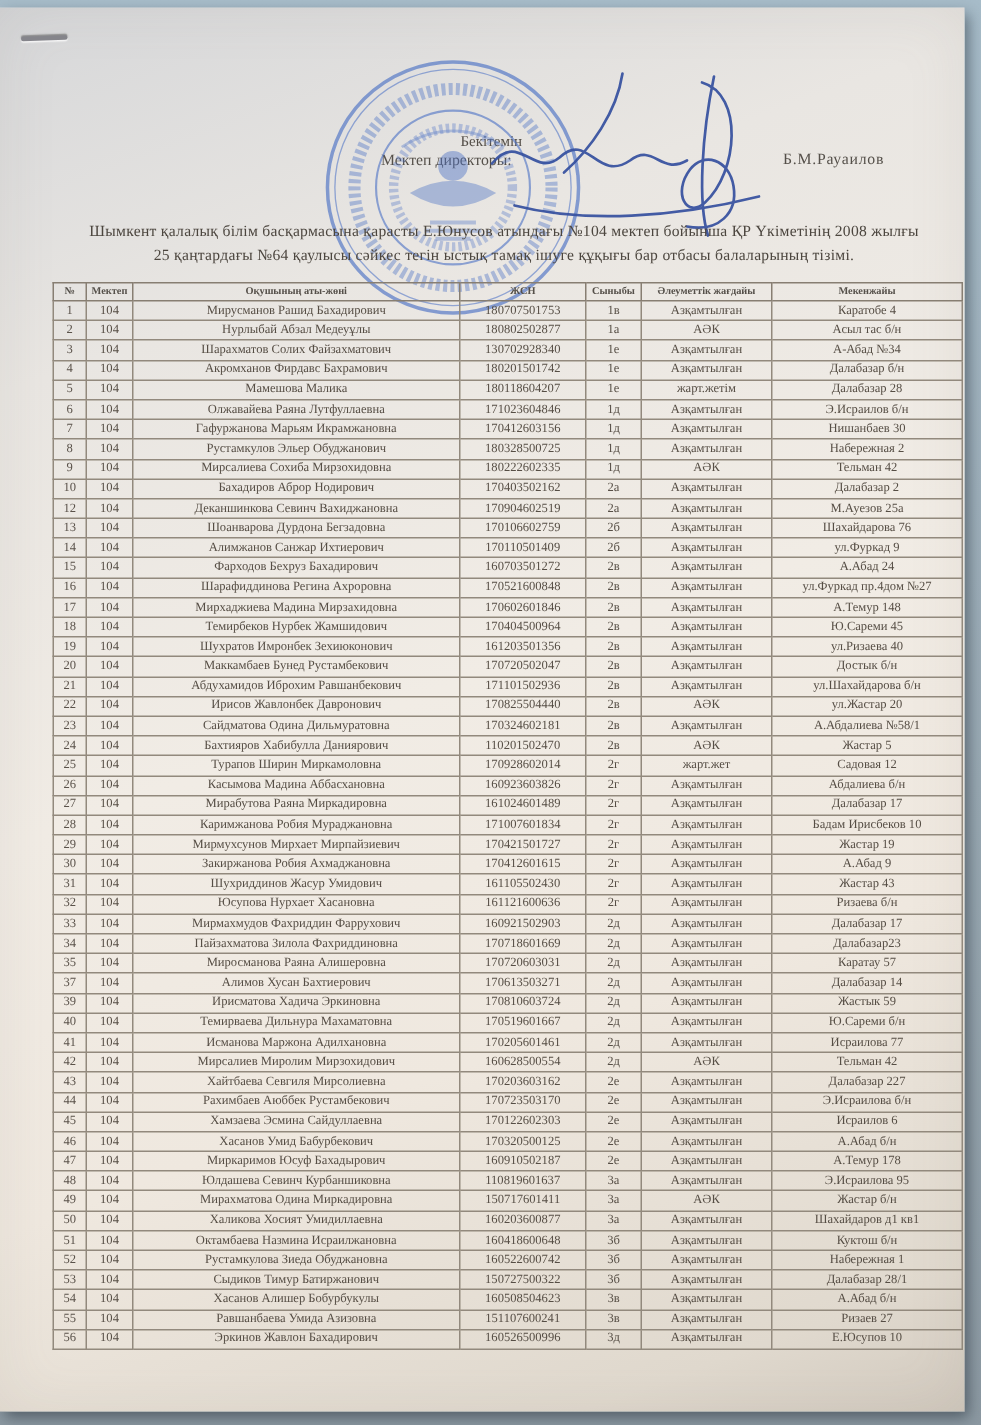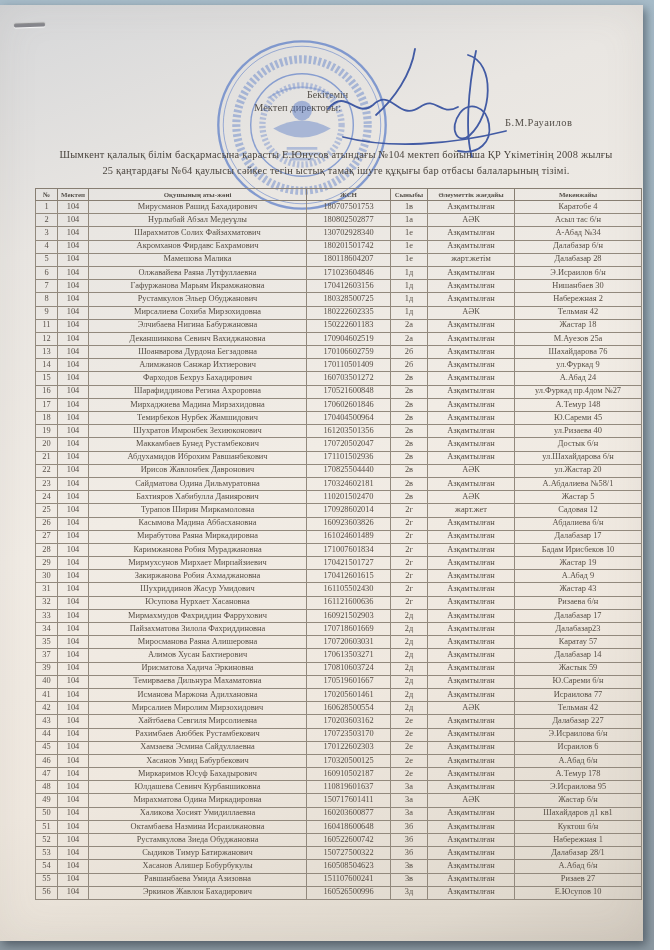--- a/index.html
+++ b/index.html
@@ -15,21 +15,21 @@
     box-shadow:3px 4px 9px rgba(25,35,45,.5), inset 0 0 40px rgba(120,110,95,.10);
   }
   .staple{
     position:absolute;top:19px;left:14px;width:31px;height:3px;
     background:#85858b;transform:rotate(-2deg);border-radius:2px;
     box-shadow:0 1px 1px rgba(255,255,255,.8), 0 -1px 1px rgba(60,60,60,.5);
   }
   .txt{position:absolute;color:#55504a;white-space:nowrap;}
   .approve-word{top:84px;left:307px;font-size:10px;}
   .director-label{top:97px;left:254px;font-size:10.5px;}
-  .director-name{top:96px;left:505px;font-size:10.5px;letter-spacing:.5px;margin-top:16px;}
+  .director-name{top:96px;left:522px;font-size:10.5px;letter-spacing:.5px;}
   .stamp{
     position:absolute;left:212px;top:30px;width:180px;height:180px;
     opacity:.82;filter:blur(.5px);
   }
   .signature{
     position:absolute;left:318px;top:42px;width:215px;height:115px;
     opacity:.92;filter:blur(.2px);
   }
   .doc-title{
     position:absolute;top:142px;left:38px;width:596px;text-align:center;
@@ -189,27 +189,27 @@
           <tr>
             <td class="c0">9</td>
             <td class="c1">104</td>
             <td class="c2">Мирсалиева Сохиба Мирзохидовна</td>
             <td class="c3">180222602335</td>
             <td class="c4">1д</td>
             <td class="c5">АӘК</td>
             <td class="c6">Тельман 42</td>
           </tr>
           <tr>
-            <td class="c0">11</td>
-            <td class="c1">104</td>
-            <td class="c2">Элчибаева Нигина Бабуржановна</td>
-            <td class="c3">150222601183</td>
+            <td class="c0">10</td>
+            <td class="c1">104</td>
+            <td class="c2">Бахадиров Аброр Нодирович</td>
+            <td class="c3">170403502162</td>
             <td class="c4">2а</td>
             <td class="c5">Азқамтылған</td>
-            <td class="c6">Жастар 18</td>
+            <td class="c6">Далабазар 2</td>
           </tr>
           <tr>
             <td class="c0">12</td>
             <td class="c1">104</td>
             <td class="c2">Деканшинкова Севинч Вахиджановна</td>
             <td class="c3">170904602519</td>
             <td class="c4">2а</td>
             <td class="c5">Азқамтылған</td>
             <td class="c6">М.Ауезов 25а</td>
           </tr>

